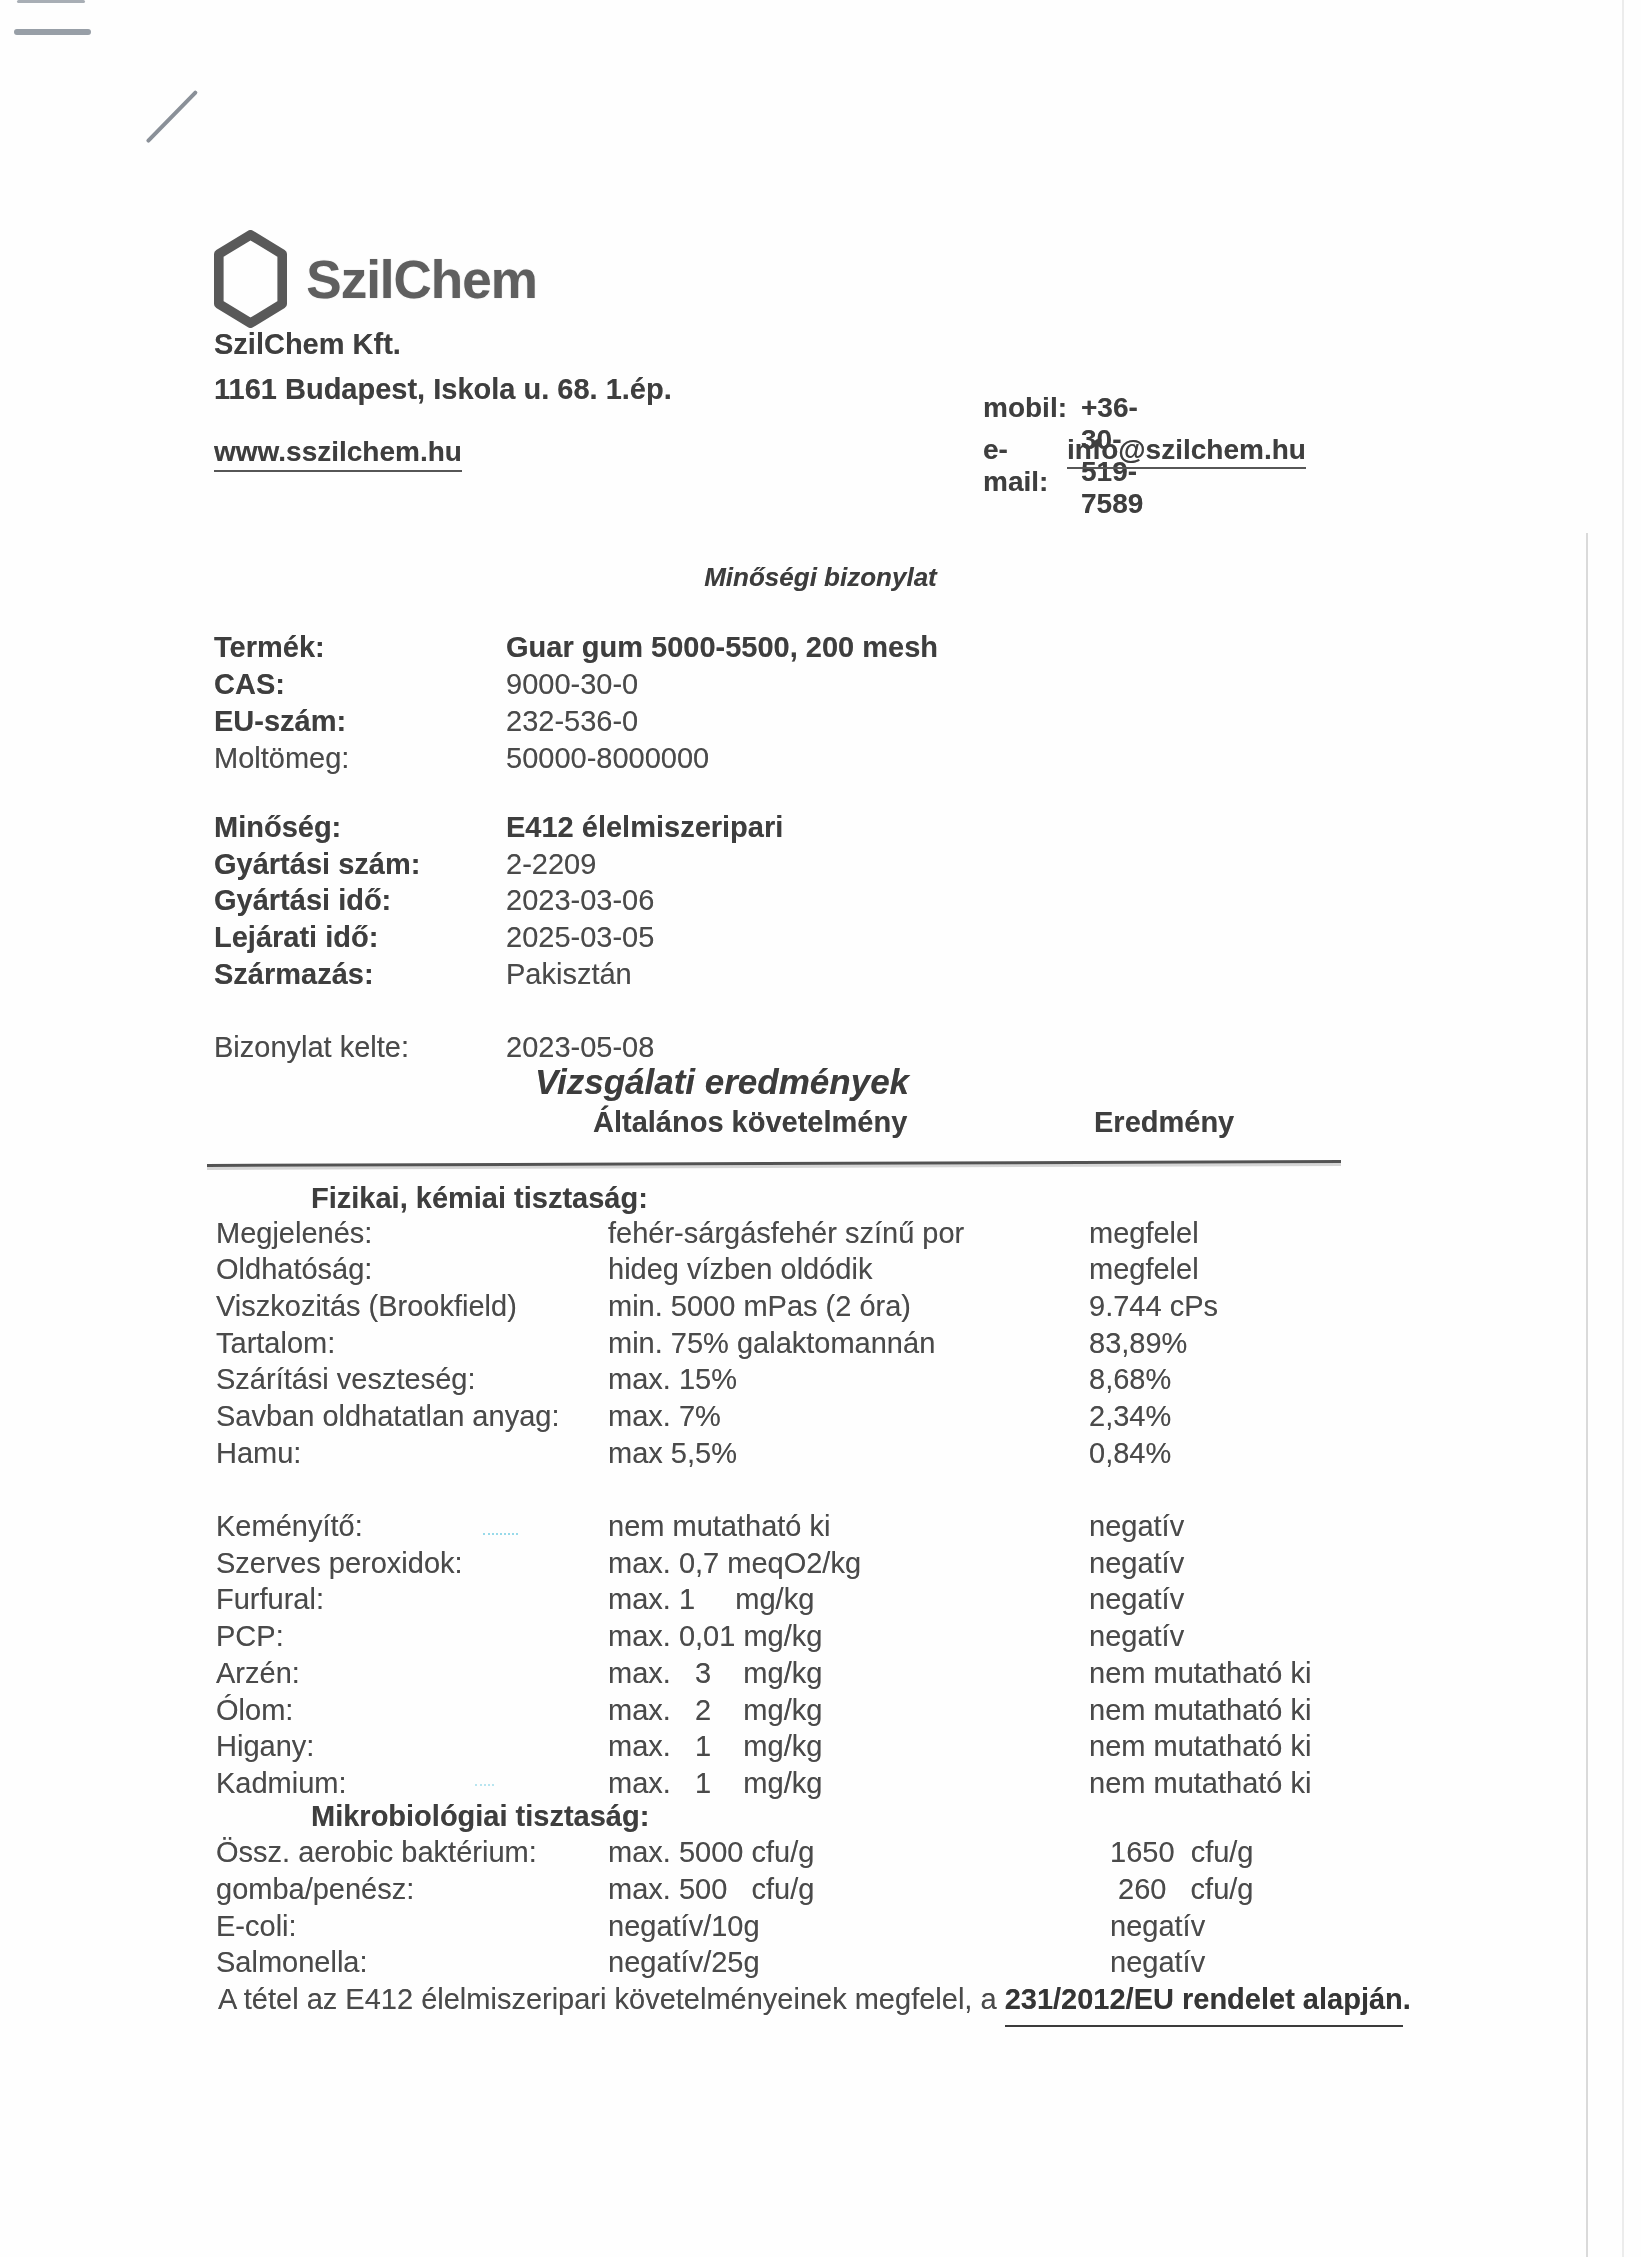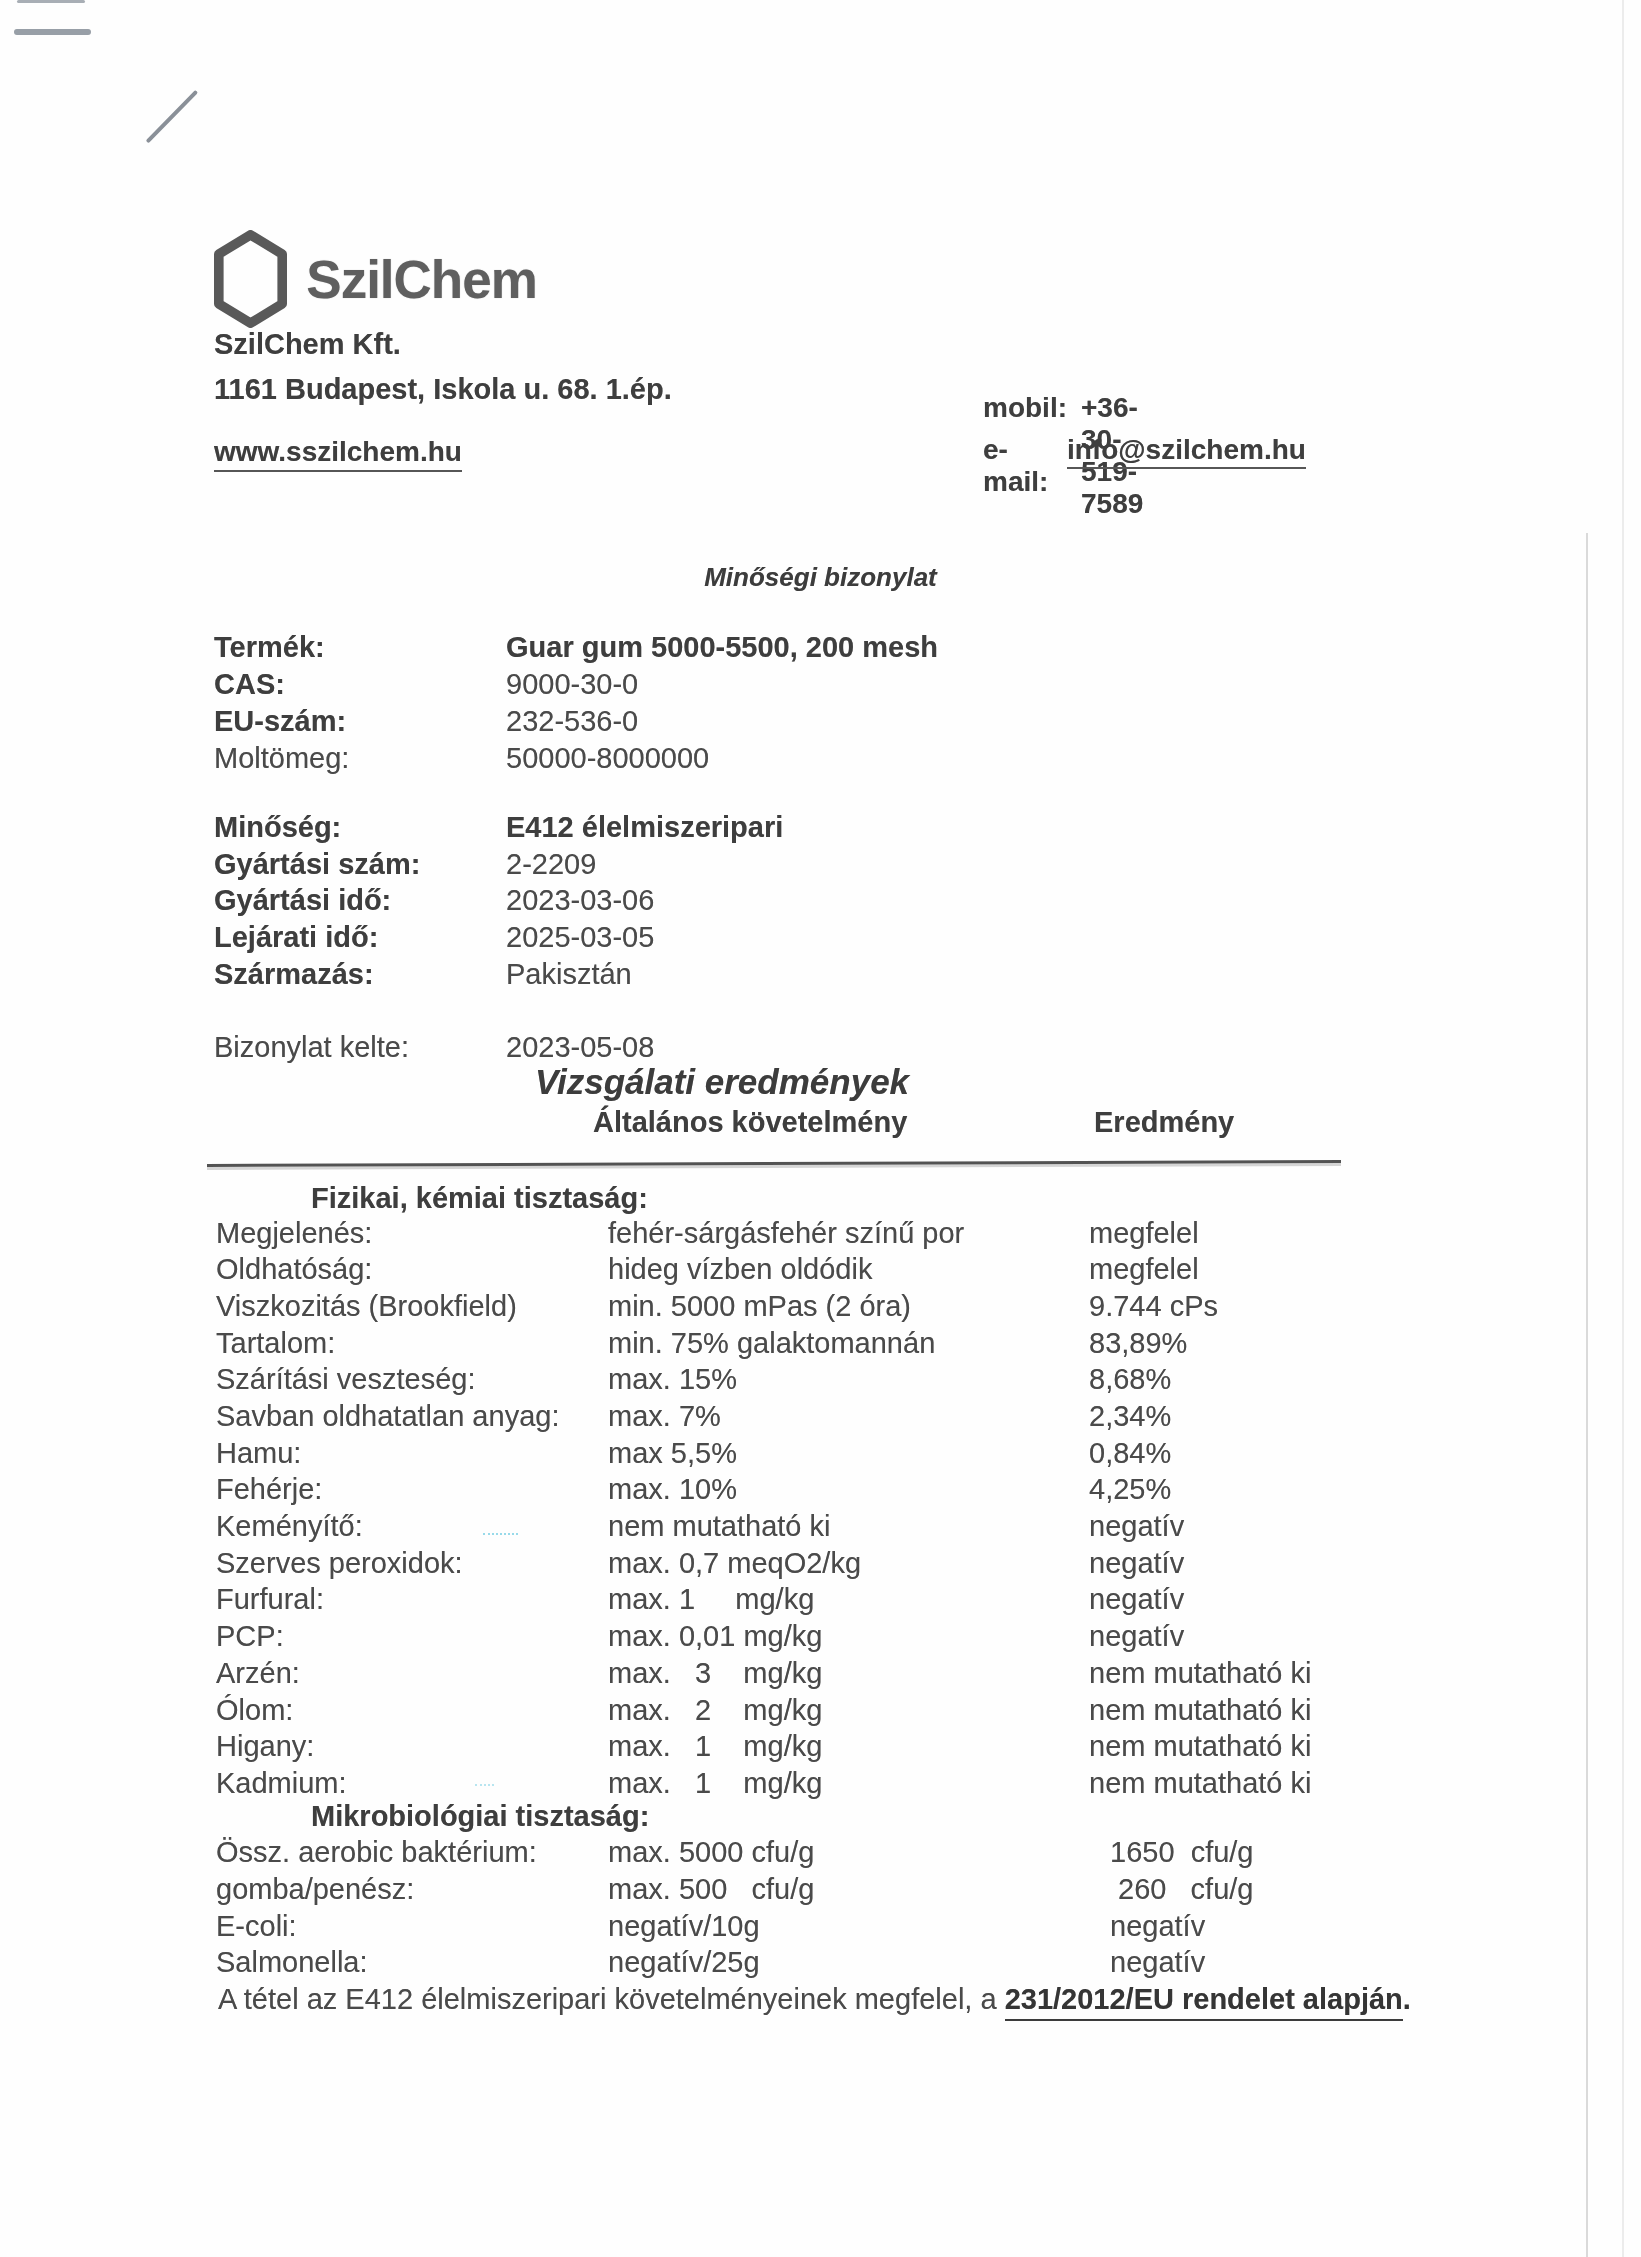--- a/index.html
+++ b/index.html
@@ -44,21 +44,21 @@
   .col-head{position:absolute;top:1106px;font-size:29px;}
   .rule{position:absolute;left:207px;top:1162px;width:1134px;height:2.9px;background:#535353;
     transform:rotate(-0.2deg);box-shadow:0 2.9px 0 rgba(90,90,90,.25);}
   .sect-head{position:absolute;left:311px;font-size:29px;}
   .trow{position:absolute;left:0;width:1641px;height:37px;font-size:29px;color:#4a4a4a;}
   .trow .lbl{position:absolute;left:216px;}
   .trow .req{position:absolute;left:608px;white-space:pre;}
   .trow .res{position:absolute;left:1089px;white-space:pre;}
   .trow.micro .res{left:1110px;text-align:center;}
   .note{position:absolute;left:218px;top:1983px;font-size:29px;}
-  .note .emph{font-weight:bold;color:#353535;border-bottom:2.9px solid #3c3c3c;padding-bottom:4px;}
+  .note .emph{font-weight:bold;color:#353535;border-bottom:2.9px solid #3c3c3c;padding-bottom:10px;}
   .note .suffix{font-weight:bold;color:#353535;}
 
   
   .vline1{position:absolute;left:1586px;top:533px;width:1.9px;height:1724px;background:#dadada;}
   .vline2{position:absolute;left:1622px;top:0;width:1.9px;height:2257px;background:#ececec;}
 </style>
 </head>
 <body>
 
 <div id="page" class="scan-text">
@@ -170,25 +170,20 @@
   <div class="trow" style="top:1400px;">
     <span class="lbl">Savban oldhatatlan anyag:</span>
     <span class="req">max. 7%</span>
     <span class="res">2,34%</span>
   </div>
   <div class="trow" style="top:1437px;">
     <span class="lbl">Hamu:</span>
     <span class="req">max 5,5%</span>
     <span class="res">0,84%</span>
   </div>
-  <div class="trow" style="top:1473px;">
-    <span class="lbl">Fehérje:</span>
-    <span class="req">max. 10%</span>
-    <span class="res">4,25%</span>
-  </div>
   <div class="trow" style="top:1510px;">
     <span class="lbl">Keményítő:</span>
     <span class="req">nem mutatható ki</span>
     <span class="res">negatív</span>
   </div>
   <div class="trow" style="top:1547px;">
     <span class="lbl">Szerves peroxidok:</span>
     <span class="req">max. 0,7 meqO2/kg</span>
     <span class="res">negatív</span>
   </div>

